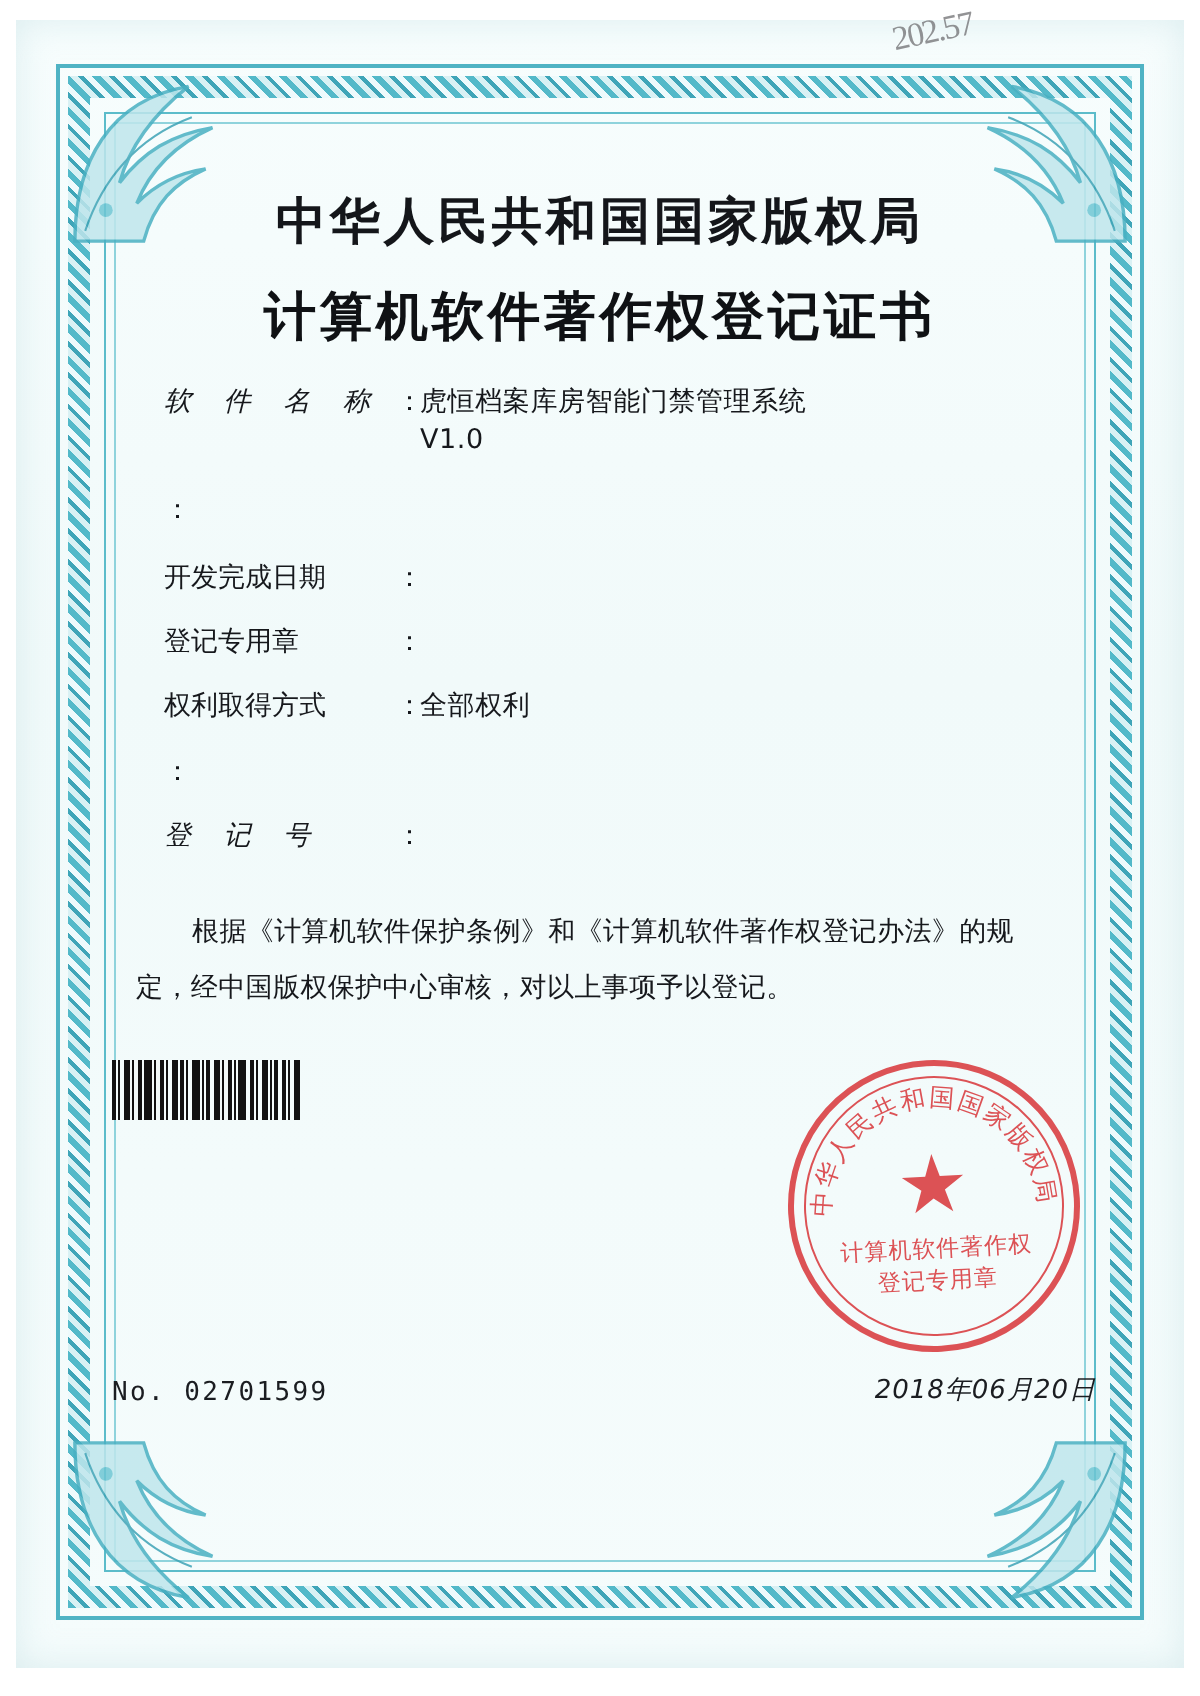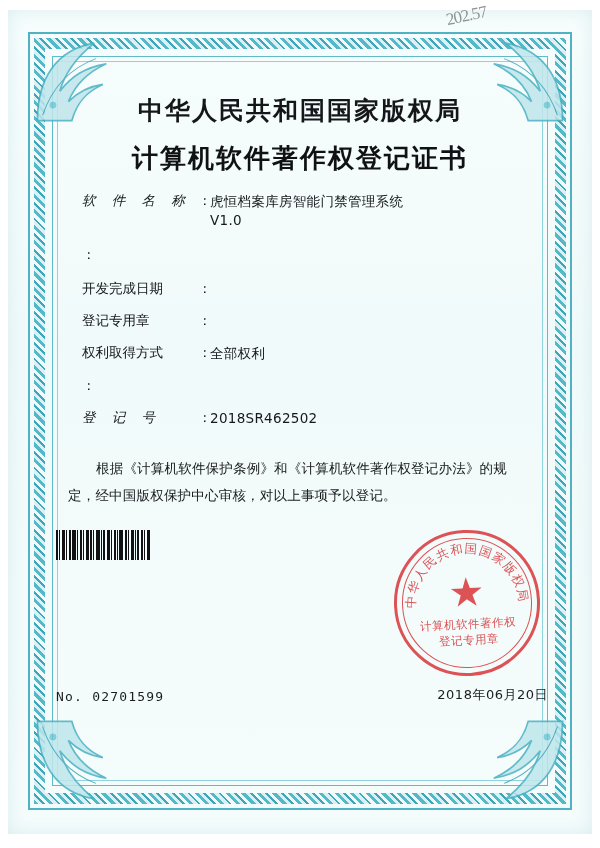--- a/index.html
+++ b/index.html
@@ -249,20 +249,21 @@
     font-family: "DejaVu Sans", "Liberation Sans", sans-serif;
   }
   .footer .no {
     font-family: "DejaVu Sans Mono", "Liberation Mono", monospace;
     letter-spacing: 1.2px;
     font-size: 13px;
   }
   .footer .date {
     letter-spacing: .5px;
     font-size: 13px;
+    font-style: italic;
   }
 </style>
 </head>
 <body>
 
 <div class="page">
   <div class="paper">
 
     <div class="scribble">202.57</div>
 
@@ -327,21 +328,20 @@
           <div class="label">权利取得方式</div>
           <div class="colon">：</div>
           <div class="value">全部权利</div>
         </div>
         <div class="row tight">
           <div class="colon">：</div>
         </div>
         <div class="row tight">
           <div class="label sp">登 记 号</div>
           <div class="colon">：</div>
-          <div class="value">2018SR462502</div>
         </div>
       </div>
 
       <div class="para">根据《计算机软件保护条例》和《计算机软件著作权登记办法》的规定，经中国版权保护中心审核，对以上事项予以登记。</div>
     </div>
 
     <div class="barcode">
       <i style="width:2px"></i>
         <i style="width:1px"></i>
         <i style="width:3px"></i>

